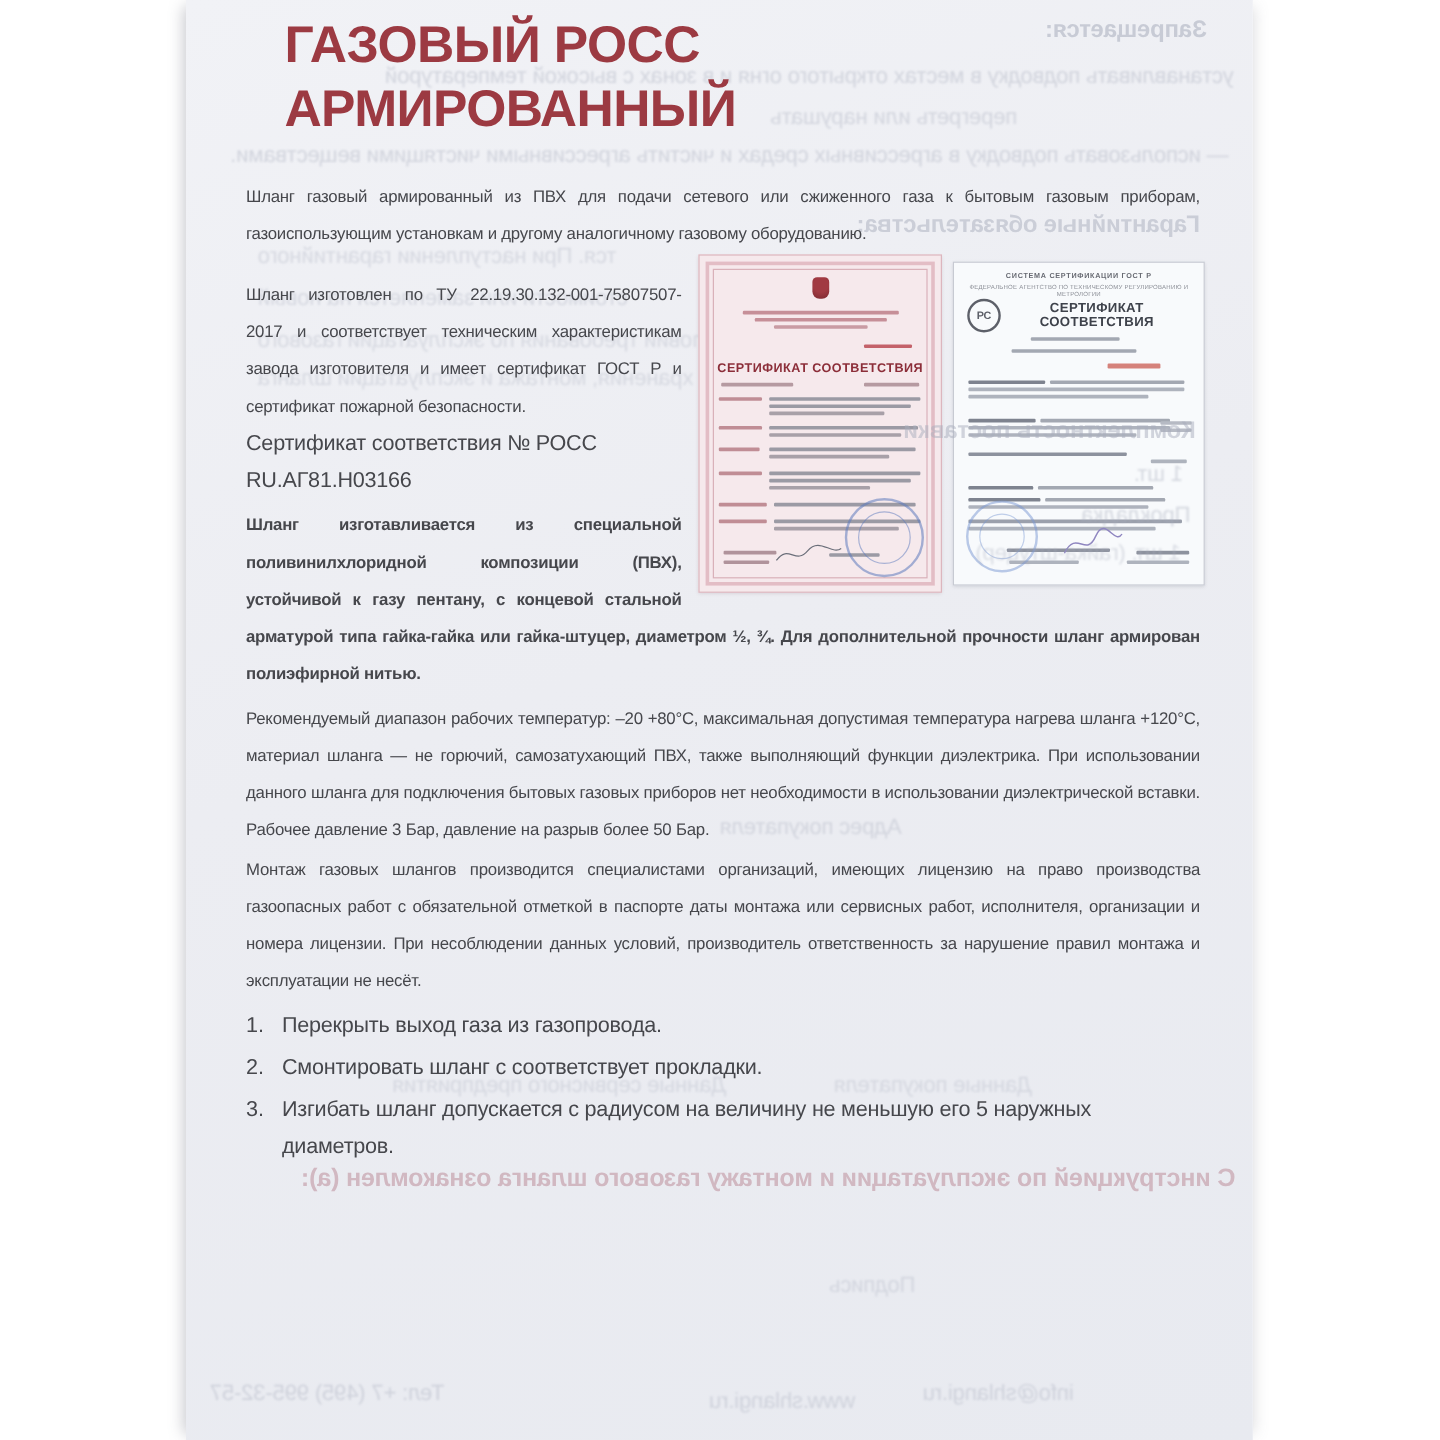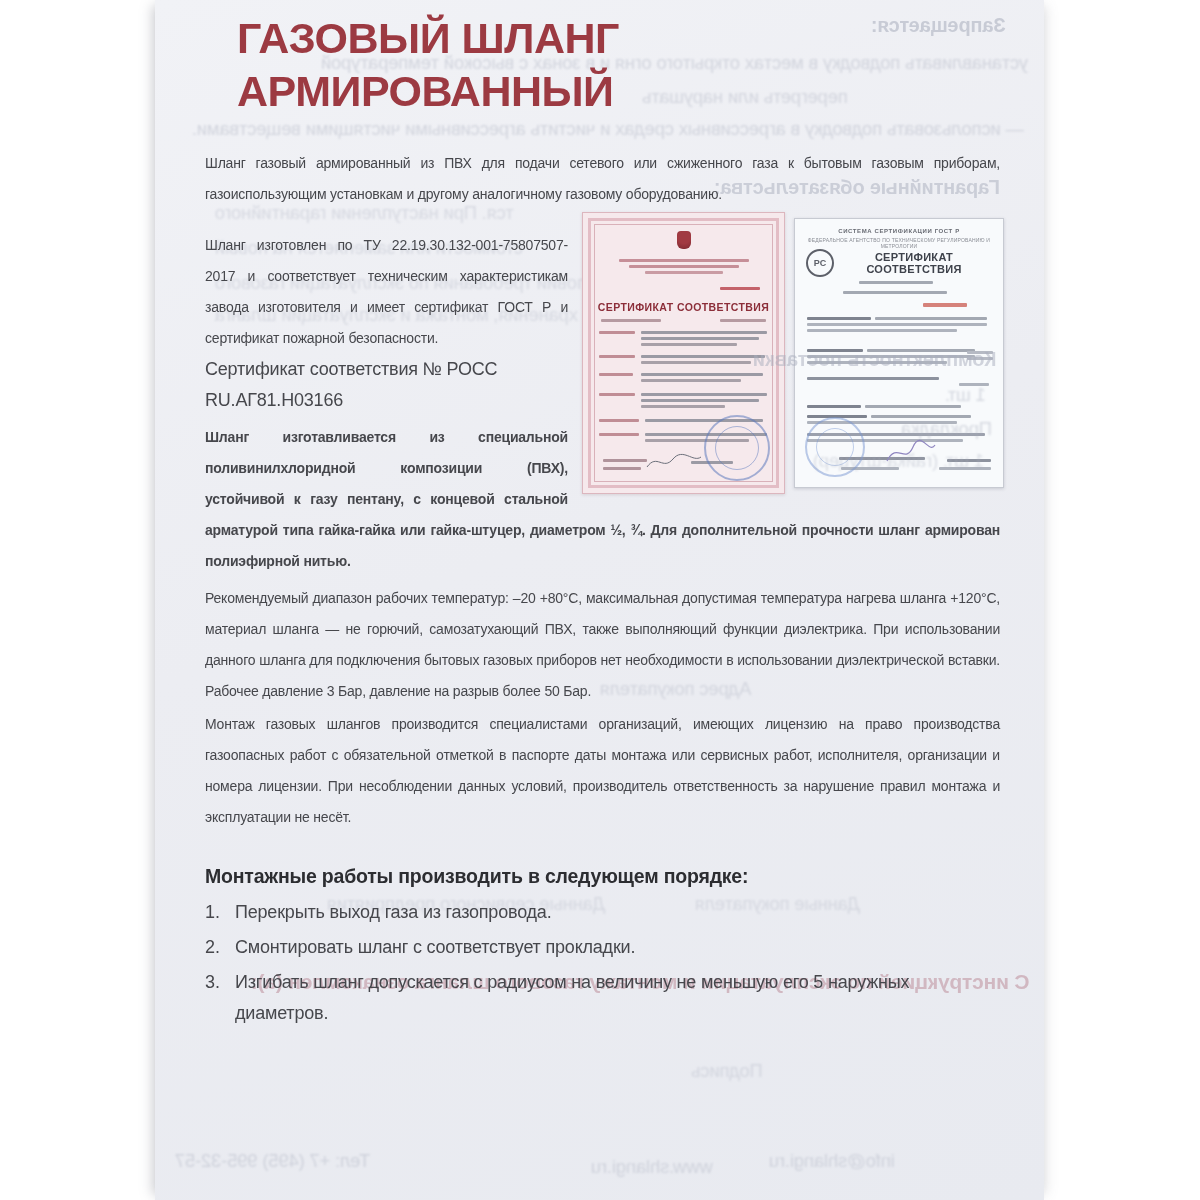--- a/index.html
+++ b/index.html
@@ -96,21 +96,21 @@
   <span class="bleed bold" style="right:14px;top:970px;font-size:21px;color:#c9a7b2;opacity:.75;">С инструкцией по эксплуатации и монтажу газового шланга ознакомлен (а):</span>
   <span class="bleed blur" style="left:536px;top:1060px;opacity:.35;">Подпись</span>
   <span class="bleed blur" style="left:20px;top:1150px;opacity:.42;">Тел: +7 (495) 995-32-57</span>
   <span class="bleed blur" style="left:436px;top:1156px;opacity:.40;">www.shlangi.ru</span>
   <span class="bleed blur" style="left:614px;top:1150px;opacity:.40;">info@shlangi.ru</span>
 
   <div class="content">
 
     <div class="hdr">
       <div class="doc-title">
-        <div>ГАЗОВЫЙ ШЛАНГ</div>
+        <div>ГАЗОВЫЙ РОСС</div>
         <div>АРМИРОВАННЫЙ</div>
       </div>
     </div>
 
     <p class="p intro">Шланг газовый армированный из ПВХ для подачи сетевого или сжиженного газа к бытовым газовым приборам, газоиспользующим установкам и другому аналогичному газовому оборудованию.</p>
 
     <div class="cert-float">
 
       <div class="cert cert1">
         <div class="c1f1"></div>
@@ -194,21 +194,20 @@
     </div>
 
     <p class="p manuf">Шланг изготовлен по ТУ 22.19.30.132-001-75807507-2017 и соответствует техническим характеристикам завода изготовителя и имеет сертификат ГОСТ Р и сертификат пожарной безопасности.</p>
     <div class="certline">Сертификат соответствия № РОСС RU.АГ81.Н03166</div>
 
     <p class="p tech-p1">Шланг изготавливается из специальной поливинилхлоридной композиции (ПВХ), устойчивой к газу пентану,  с концевой стальной арматурой типа гайка-гайка или гайка-штуцер, диаметром ½, ¾. Для дополнительной прочности шланг армирован полиэфирной нитью.</p>
     <p class="p tech-p2">Рекомендуемый диапазон рабочих температур: –20 +80°С, максимальная допустимая температура нагрева шланга +120°С, материал шланга — не горючий, самозатухающий ПВХ, также выполняющий функции диэлектрика. При использовании данного шланга для подключения бытовых газовых приборов нет необходимости в использовании диэлектрической вставки. Рабочее давление 3 Бар, давление на разрыв более 50 Бар.</p>
 
     <p class="p mount-p">Монтаж газовых шлангов производится специалистами организаций, имеющих лицензию на право производства газоопасных работ с обязательной отметкой в паспорте даты монтажа или сервисных работ, исполнителя, организации и номера лицензии. При несоблюдении данных условий, производитель ответственность за нарушение правил монтажа и эксплуатации не несёт.</p>
 
-    <div class="h2 proc-h">Монтажные работы производить в следующем порядке:</div>
     <div class="steps">
       <div class="step">
         <span class="no">1.</span>
         <span class="tx">Перекрыть выход газа из газопровода.</span>
       </div>
       <div class="step">
         <span class="no">2.</span>
         <span class="tx">Смонтировать шланг с соответствует прокладки.</span>
       </div>
       <div class="step">

